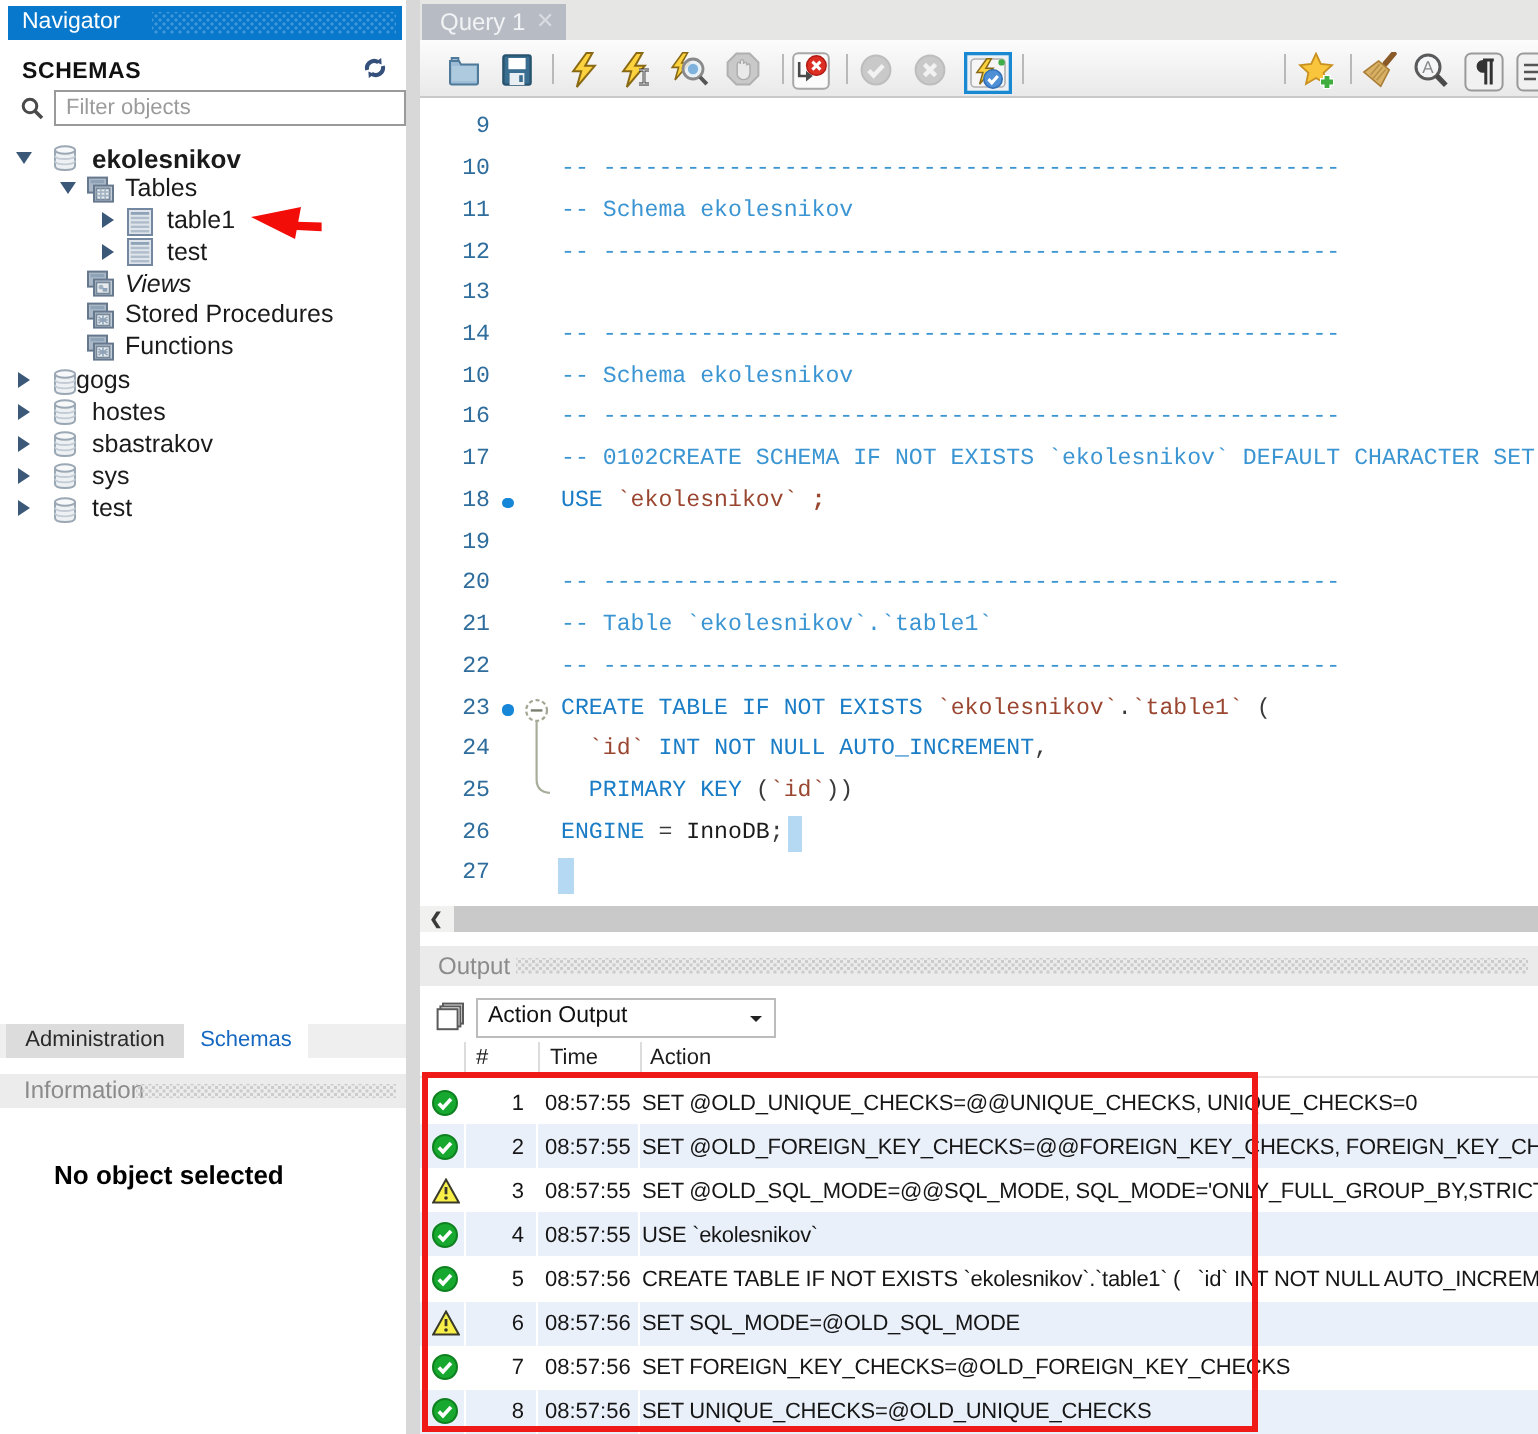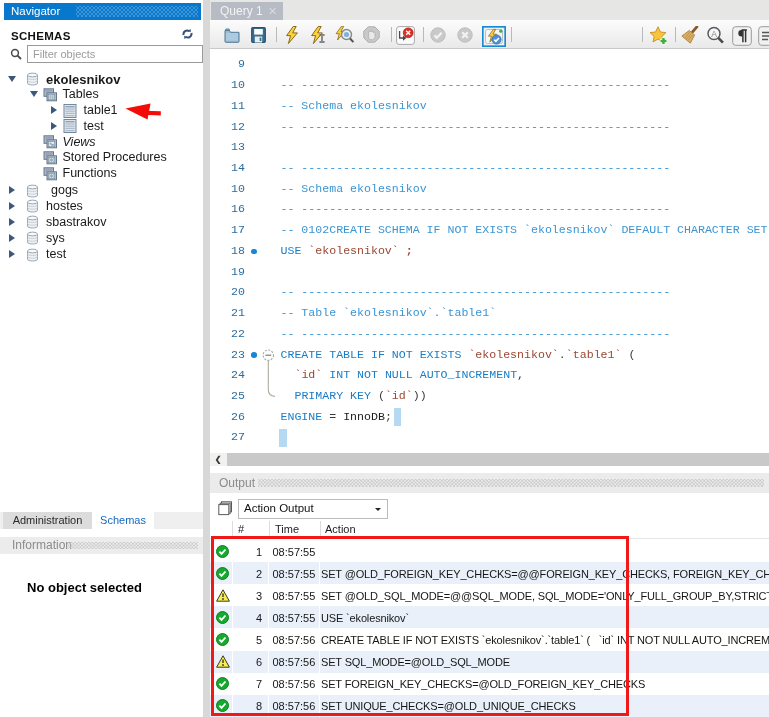--- a/index.html
+++ b/index.html
@@ -157,21 +157,21 @@
       <rect x="5.2" y="6.2" width="6.6" height="5.6" fill="#e7ebee" stroke="#76899c" stroke-width="0.9"></rect>
       <path d="M6.2 7.4 l4.6 3.2 M10.8 7.4 l-4.6 3.2 M8.5 6.8 v4.4 M6 9 h5" stroke="#8fa3b8" stroke-width="0.8"></path>
     </svg>
     <div class="tlabel" style="left:62.5px;top:166.0px;">Functions</div>
     <div class="tri-c" style="left:8.5px;top:186.0px;"></div>
     <svg class="abs" style="left:25px;top:183.5px;" width="15" height="14" viewBox="0 0 15 14">
       <path d="M2.5 3 v8 c0 1.3 2.2 2 5 2 s5 -0.7 5 -2 v-8" fill="#eef1f3" stroke="#9aa7b4" stroke-width="1"></path>
       <ellipse cx="7.5" cy="3" rx="5" ry="1.9" fill="#f6f8f9" stroke="#9aa7b4" stroke-width="1"></ellipse>
       <path d="M2.5 5.7 c0 1.1 2.2 1.8 5 1.8 s5 -0.7 5 -1.8 M2.5 8.4 c0 1.1 2.2 1.8 5 1.8 s5 -0.7 5 -1.8" fill="none" stroke="#c3ccd4" stroke-width="0.9"></path>
     </svg>
-    <div class="tlabel" style="left:51px;top:183.0px;text-align:right;">gogs</div>
+    <div class="tlabel" style="left:38px;top:183.0px;text-align:right;">gogs</div>
     <div class="tri-c" style="left:8.5px;top:201.9px;"></div>
     <svg class="abs" style="left:25px;top:199.4px;" width="15" height="14" viewBox="0 0 15 14">
       <path d="M2.5 3 v8 c0 1.3 2.2 2 5 2 s5 -0.7 5 -2 v-8" fill="#eef1f3" stroke="#9aa7b4" stroke-width="1"></path>
       <ellipse cx="7.5" cy="3" rx="5" ry="1.9" fill="#f6f8f9" stroke="#9aa7b4" stroke-width="1"></ellipse>
       <path d="M2.5 5.7 c0 1.1 2.2 1.8 5 1.8 s5 -0.7 5 -1.8 M2.5 8.4 c0 1.1 2.2 1.8 5 1.8 s5 -0.7 5 -1.8" fill="none" stroke="#c3ccd4" stroke-width="0.9"></path>
     </svg>
     <div class="tlabel" style="left:46px;top:198.9px;">hostes</div>
     <div class="tri-c" style="left:8.5px;top:217.7px;"></div>
     <svg class="abs" style="left:25px;top:215.2px;" width="15" height="14" viewBox="0 0 15 14">
       <path d="M2.5 3 v8 c0 1.3 2.2 2 5 2 s5 -0.7 5 -2 v-8" fill="#eef1f3" stroke="#9aa7b4" stroke-width="1"></path>
@@ -356,20 +356,21 @@
       <div class="colsep" style="left:109.5px;top:2px;height:15px;"></div>
     </div>
     <div id="rows">
       <div class="orow" style="top:0.0px;">
         <svg width="13" height="13" viewBox="0 0 13 13">
           <circle cx="6.5" cy="6.5" r="6" fill="#17a82f" stroke="#0e8020" stroke-width="1"></circle>
           <path d="M3.4 6.7 l2.1 2.2 4 -4.4" fill="none" stroke="#ffffff" stroke-width="1.8"></path>
         </svg>
         <span class="num">1</span>
         <span class="tim">08:57:55</span>
+        <span class="act">SET @OLD_UNIQUE_CHECKS=@@UNIQUE_CHECKS, UNIQUE_CHECKS=0</span>
       </div>
       <div class="orow alt" style="top:22.1px;">
         <svg width="13" height="13" viewBox="0 0 13 13">
           <circle cx="6.5" cy="6.5" r="6" fill="#17a82f" stroke="#0e8020" stroke-width="1"></circle>
           <path d="M3.4 6.7 l2.1 2.2 4 -4.4" fill="none" stroke="#ffffff" stroke-width="1.8"></path>
         </svg>
         <span class="num">2</span>
         <span class="tim">08:57:55</span>
         <span class="act">SET @OLD_FOREIGN_KEY_CHECKS=@@FOREIGN_KEY_CHECKS, FOREIGN_KEY_CHECKS=0</span>
       </div>

